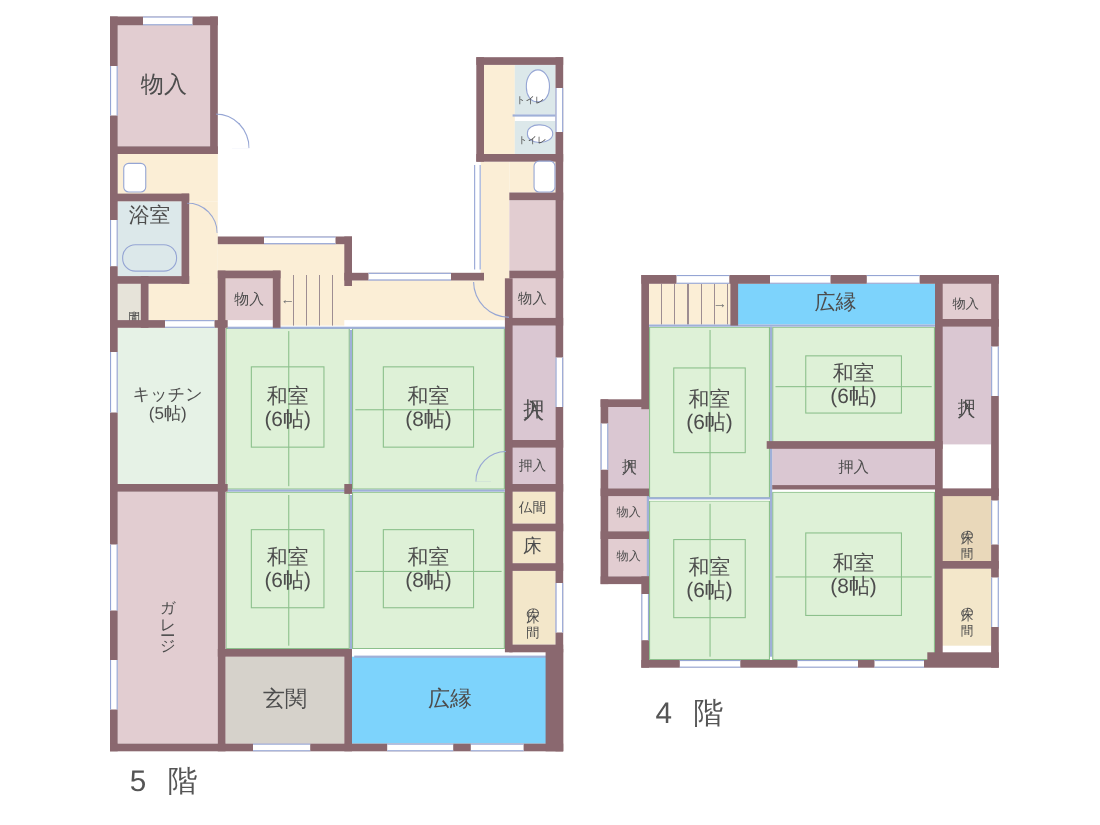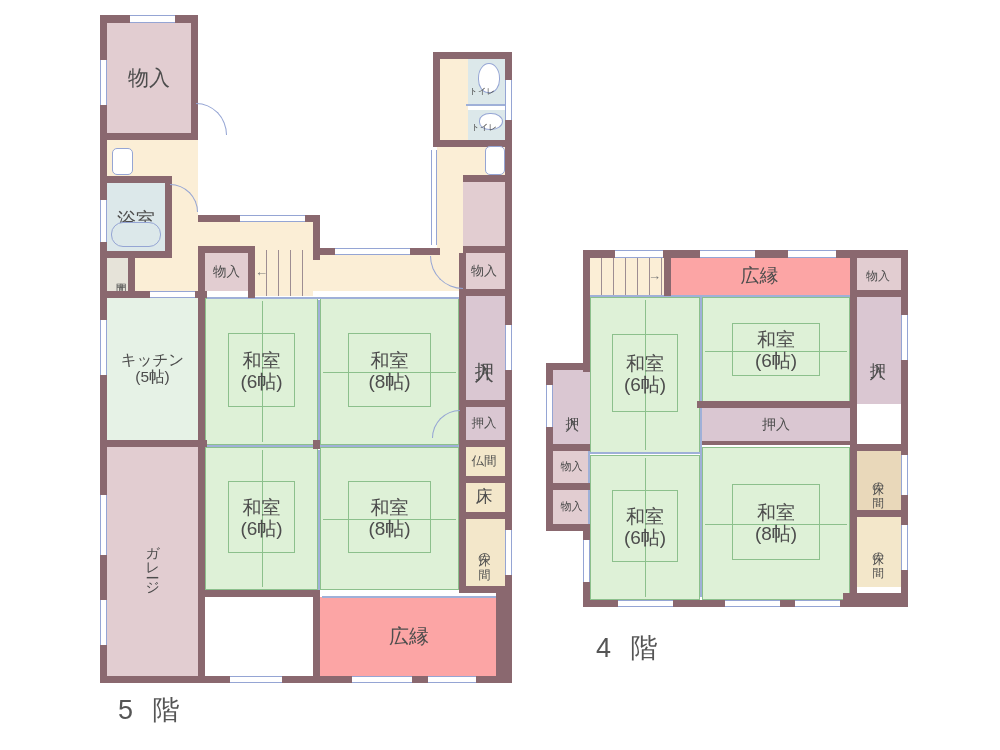--- a/index.html
+++ b/index.html
@@ -5,21 +5,21 @@
   html,body{margin:0;padding:0;background:#ffffff;}
   #canvas{position:relative;width:1000px;height:750px;background:#ffffff;overflow:hidden;
           font-family:"Liberation Sans","DejaVu Sans",sans-serif;color:#4d4d4d;}
   .fill{position:absolute;box-sizing:border-box;z-index:1;display:flex;align-items:center;
         justify-content:center;text-align:center;line-height:1.08;}
   .hall{background:#fbeed6;}
   .pink{background:#e2cdd1;}
   .mauve{background:#dac7d2;}
   .tatami{background:#def1d7;box-shadow:inset 0 0 0 1px #8cc08c;}
   .kitchen{background:#e6f2e6;text-align:center;}
-  .tan{background:#fca5a5;}
+  .tan{background:#7dd3fc;}
   .tan2{background:#e9d8ba;}
   .cream2{background:#f3e7ca;}
   .bath{background:#dce8ea;}
   .doma{background:#e6e3d9;}
   .gray{background:#d6d2cb;}
   .wall{position:absolute;background:#8a686f;z-index:3;}
   .win-h{position:absolute;background:#ffffff;border-top:1.5px solid #95a5d4;border-bottom:1.5px solid #95a5d4;box-sizing:border-box;z-index:4;}
   .win-v{position:absolute;background:#ffffff;border-left:1.5px solid #95a5d4;border-right:1.5px solid #95a5d4;box-sizing:border-box;z-index:4;}
   .bline{position:absolute;background:#9fb0d8;z-index:2;}
   .arc{position:absolute;border:1.5px solid #95a5d4;box-sizing:border-box;z-index:4;background:transparent;}
@@ -49,21 +49,21 @@
 
   <div class="fill pink" style="left:107px;top:23px;width:84px;height:110px;font-size:21px;">
     <span class="lbl">物入</span>
     </div>
 
   <div class="fill bath" style="left:468px;top:59px;width:37px;height:45px;"></div>
   <div class="fill bath" style="left:468px;top:110px;width:37px;height:30px;"></div>
   <span class="tlabel" style="left:469px;top:86px;font-size:8.5px;">トイレ</span>
   <span class="tlabel" style="left:471px;top:122px;font-size:8.5px;">トイレ</span>
 
-  <div class="fill bath" style="left:107px;top:183px;width:58px;height:68px;font-size:19px;align-items:flex-start;padding-top:27px;">
+  <div class="fill bath" style="left:107px;top:183px;width:58px;height:68px;font-size:19px;align-items:flex-start;padding-top:4px;">
     <span class="lbl">浴室</span>
     </div>
 
   <div class="fill doma" style="left:107px;top:258px;width:28px;height:33px;font-size:10.5px;">
     <span class="lbl vtext">土間</span>
     </div>
 
   <div class="fill pink" style="left:205px;top:253px;width:43px;height:38px;font-size:13.5px;">
     <span class="lbl">物入</span>
     </div>
@@ -115,20 +115,23 @@
     </div>
   <div class="fill cream2" style="left:463px;top:483px;width:42px;height:29px;font-size:17px;">
     <span class="lbl">床</span>
     </div>
   <div class="fill cream2" style="left:463px;top:519px;width:42px;height:67px;font-size:12px;">
     <span class="lbl vtext">床の間</span>
     </div>
 
   <div class="fill pink" style="left:107px;top:447px;width:91px;height:229px;font-size:14px;">
     <span class="lbl vtext">ガレージ</span>
+    </div>
+  <div class="fill gray" style="left:205px;top:597px;width:108px;height:79px;font-size:20px;">
+    <span class="lbl">玄関</span>
     </div>
   <div class="fill tan" style="left:320px;top:597px;width:178px;height:79px;font-size:20px;">
     <span class="lbl">広縁</span>
     </div>
 
   <div class="fill stairs" style="left:590px;top:258px;width:75px;height:37px;"></div>
   <span class="tlabel" style="left:648px;top:268px;font-size:13px;color:#777;">→</span>
 
   <div class="fill tan" style="left:667px;top:258px;width:185px;height:37px;font-size:19px;">
     <span class="lbl">広縁</span>

